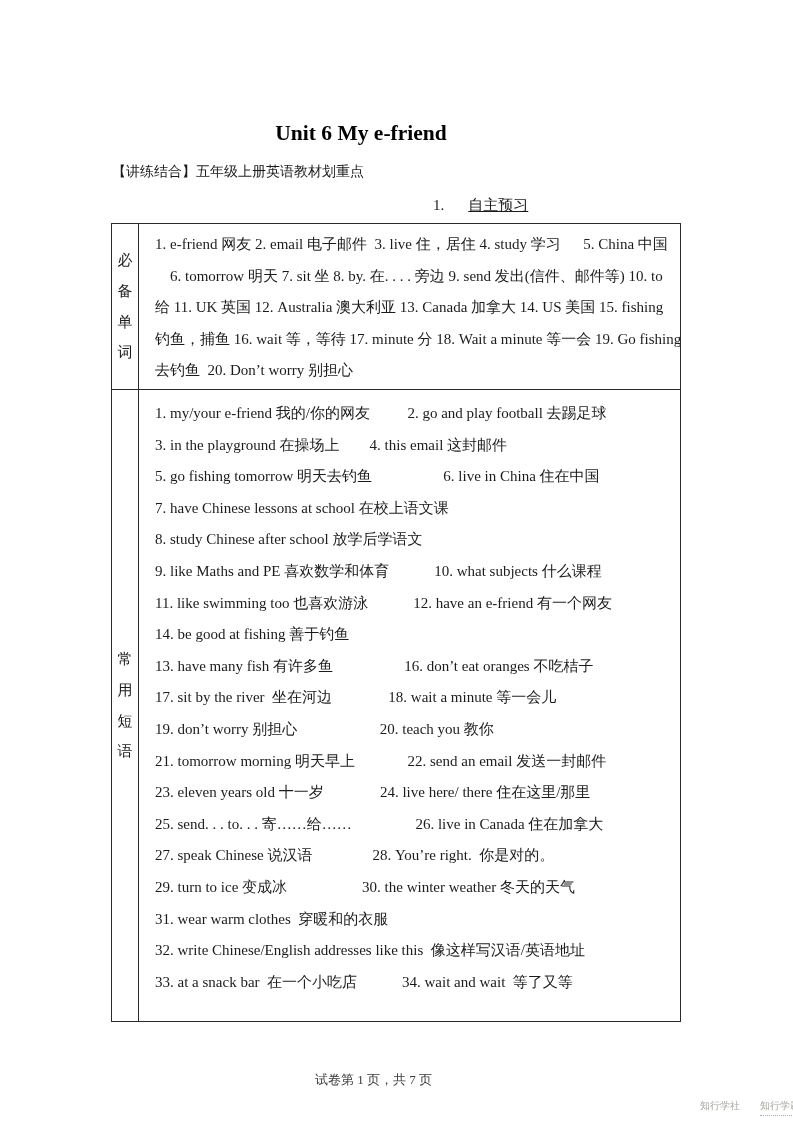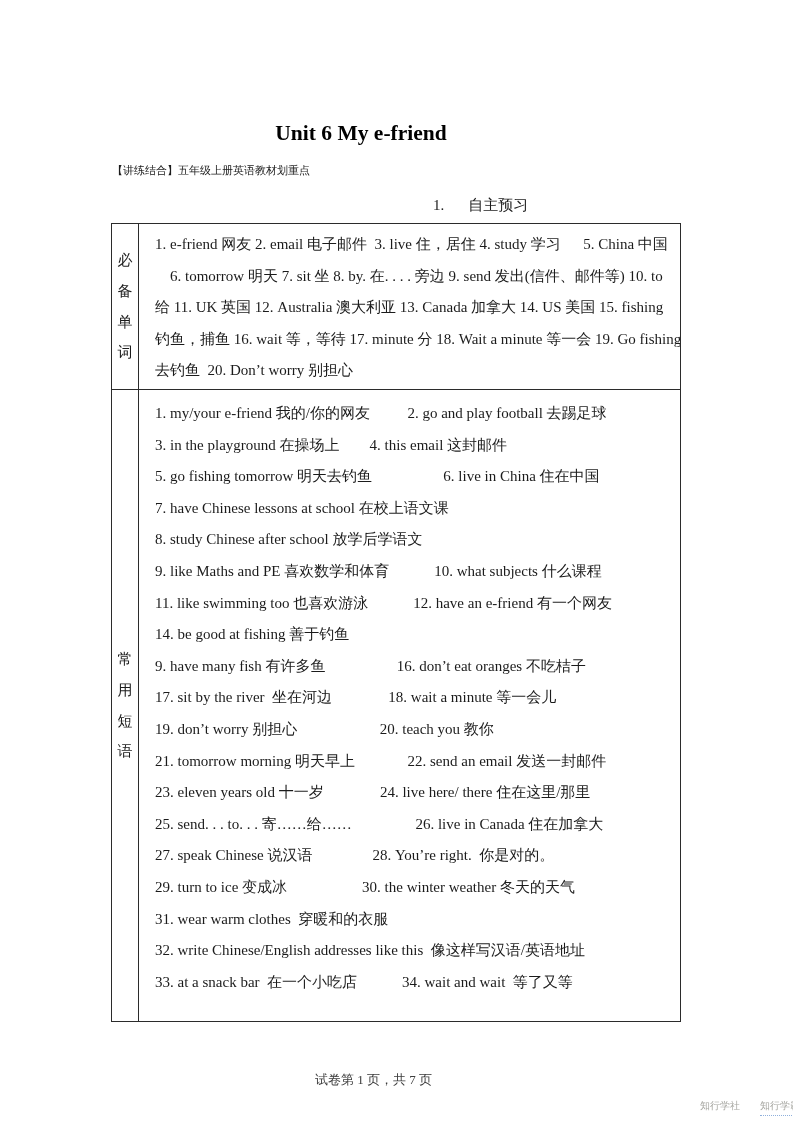--- a/index.html
+++ b/index.html
@@ -25,32 +25,33 @@
     text-align: center;
     font-size: 21.5px;
     font-weight: bold;
     color: #000000;
     margin: 0;
   }
   .subtitle {
     position: absolute;
     top: 163px;
     left: 112px;
-    font-size: 11px;
+    font-size: 14px;
     color: #1b1b1b;
   }
   .section-heading {
     position: absolute;
     top: 196px;
     left: 433px;
     font-size: 15px;
     color: #1b1b1b;
   }
   .section-heading .sec-title {
     margin-left: 24px;
+    text-decoration: underline;
   }
   .vtable {
     position: absolute;
     top: 223px;
     left: 111px;
     width: 570px;
     box-sizing: border-box;
     border: 1px solid #2b2b2b;
   }
   .trow {
@@ -146,21 +147,21 @@
 语</div>
       <div class="td td-phrases">
         <div class="line">1. my/your e-friend 我的/你的网友          2. go and play football 去踢足球</div>
         <div class="line">3. in the playground 在操场上        4. this email 这封邮件</div>
         <div class="line">5. go fishing tomorrow 明天去钓鱼                   6. live in China 住在中国</div>
         <div class="line">7. have Chinese lessons at school 在校上语文课</div>
         <div class="line">8. study Chinese after school 放学后学语文</div>
         <div class="line">9. like Maths and PE 喜欢数学和体育            10. what subjects 什么课程</div>
         <div class="line">11. like swimming too 也喜欢游泳            12. have an e-friend 有一个网友</div>
         <div class="line">14. be good at fishing 善于钓鱼</div>
-        <div class="line">9. have many fish 有许多鱼                   16. don’t eat oranges 不吃桔子</div>
+        <div class="line">13. have many fish 有许多鱼                   16. don’t eat oranges 不吃桔子</div>
         <div class="line">17. sit by the river  坐在河边               18. wait a minute 等一会儿</div>
         <div class="line">19. don’t worry 别担心                      20. teach you 教你</div>
         <div class="line">21. tomorrow morning 明天早上              22. send an email 发送一封邮件</div>
         <div class="line">23. eleven years old 十一岁               24. live here/ there 住在这里/那里</div>
         <div class="line">25. send. . . to. . . 寄……给……                 26. live in Canada 住在加拿大</div>
         <div class="line">27. speak Chinese 说汉语                28. You’re right.  你是对的。</div>
         <div class="line">29. turn to ice 变成冰                    30. the winter weather 冬天的天气</div>
         <div class="line">31. wear warm clothes  穿暖和的衣服</div>
         <div class="line">32. write Chinese/English addresses like this  像这样写汉语/英语地址</div>
         <div class="line">33. at a snack bar  在一个小吃店            34. wait and wait  等了又等</div>

